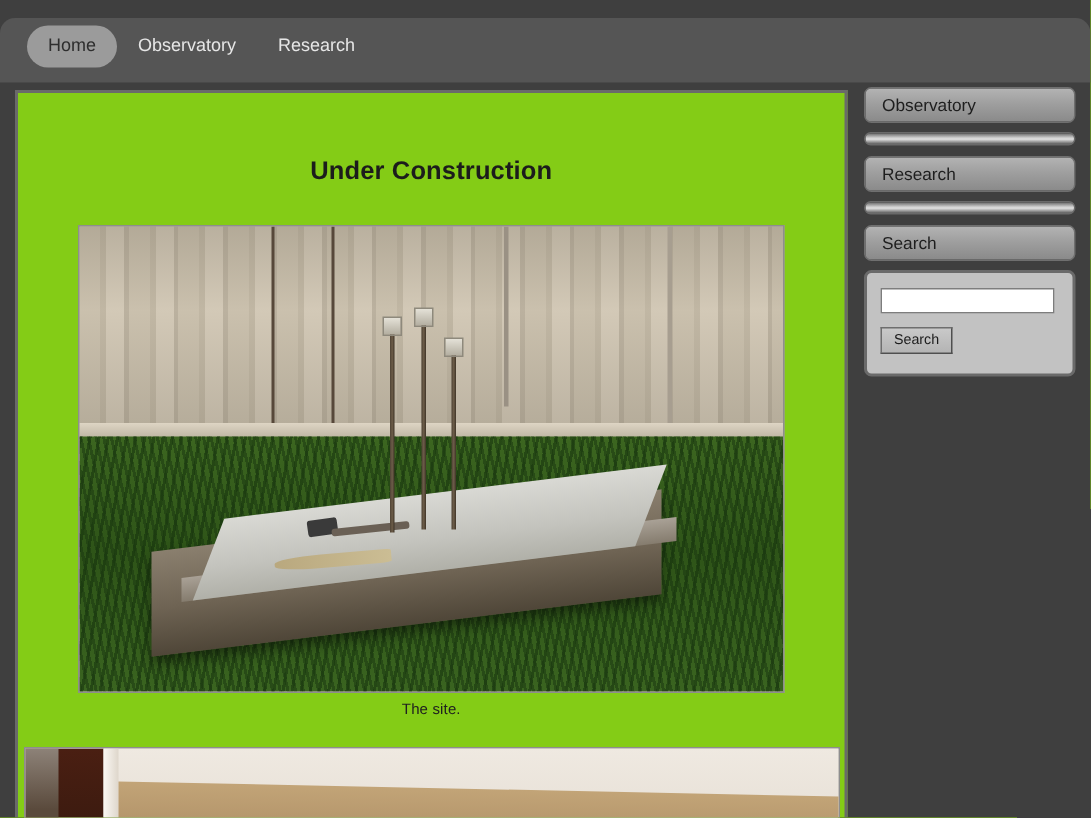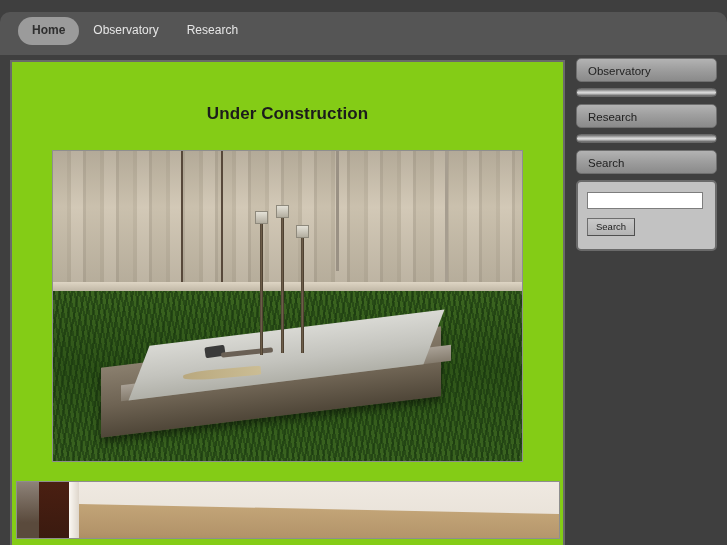--- a/index.html
+++ b/index.html
@@ -44,21 +44,21 @@
     font-size: 12px;
     color: #e6e6e6;
     text-decoration: none;
     border-radius: 14px;
     line-height: 1.1;
     white-space: nowrap;
   }
   .navitem.active {
     background: #9b9b9b;
     color: #2e2e2e;
-    font-weight: bold;
+    font-weight: normal;
   }
 
   
   #content {
     position: absolute;
     left: 10px;
     top: 60px;
     width: 555px;
     height: 485px;
     background: #84cc16;
@@ -354,20 +354,21 @@
       <div class="hammer-head"></div>
       <div class="hammer-handle"></div>
 
       <div class="stake-rod" style="left:207px;top:68px;height:136px;"></div>
       <div class="stake-cap" style="left:202px;top:60px;"></div>
       <div class="stake-rod" style="left:228px;top:62px;height:140px;"></div>
       <div class="stake-cap" style="left:223px;top:54px;"></div>
       <div class="stake-rod" style="left:248px;top:82px;height:120px;"></div>
       <div class="stake-cap" style="left:243px;top:74px;"></div>
     </div>
+    <figcaption class="figcaption">The site.</figcaption>
   </figure>
 
   <figure class="figure" style="margin-top:19px;">
     <div class="photo" id="photo-indoor" title="Indoor view of a large cardboard sheet leaning against a wall beside a doorway">
       <div class="wall"></div>
       <div class="door-dark"></div>
       <div class="door-dark2"></div>
       <div class="door-jamb"></div>
       <div class="cardboard"></div>
     </div>

